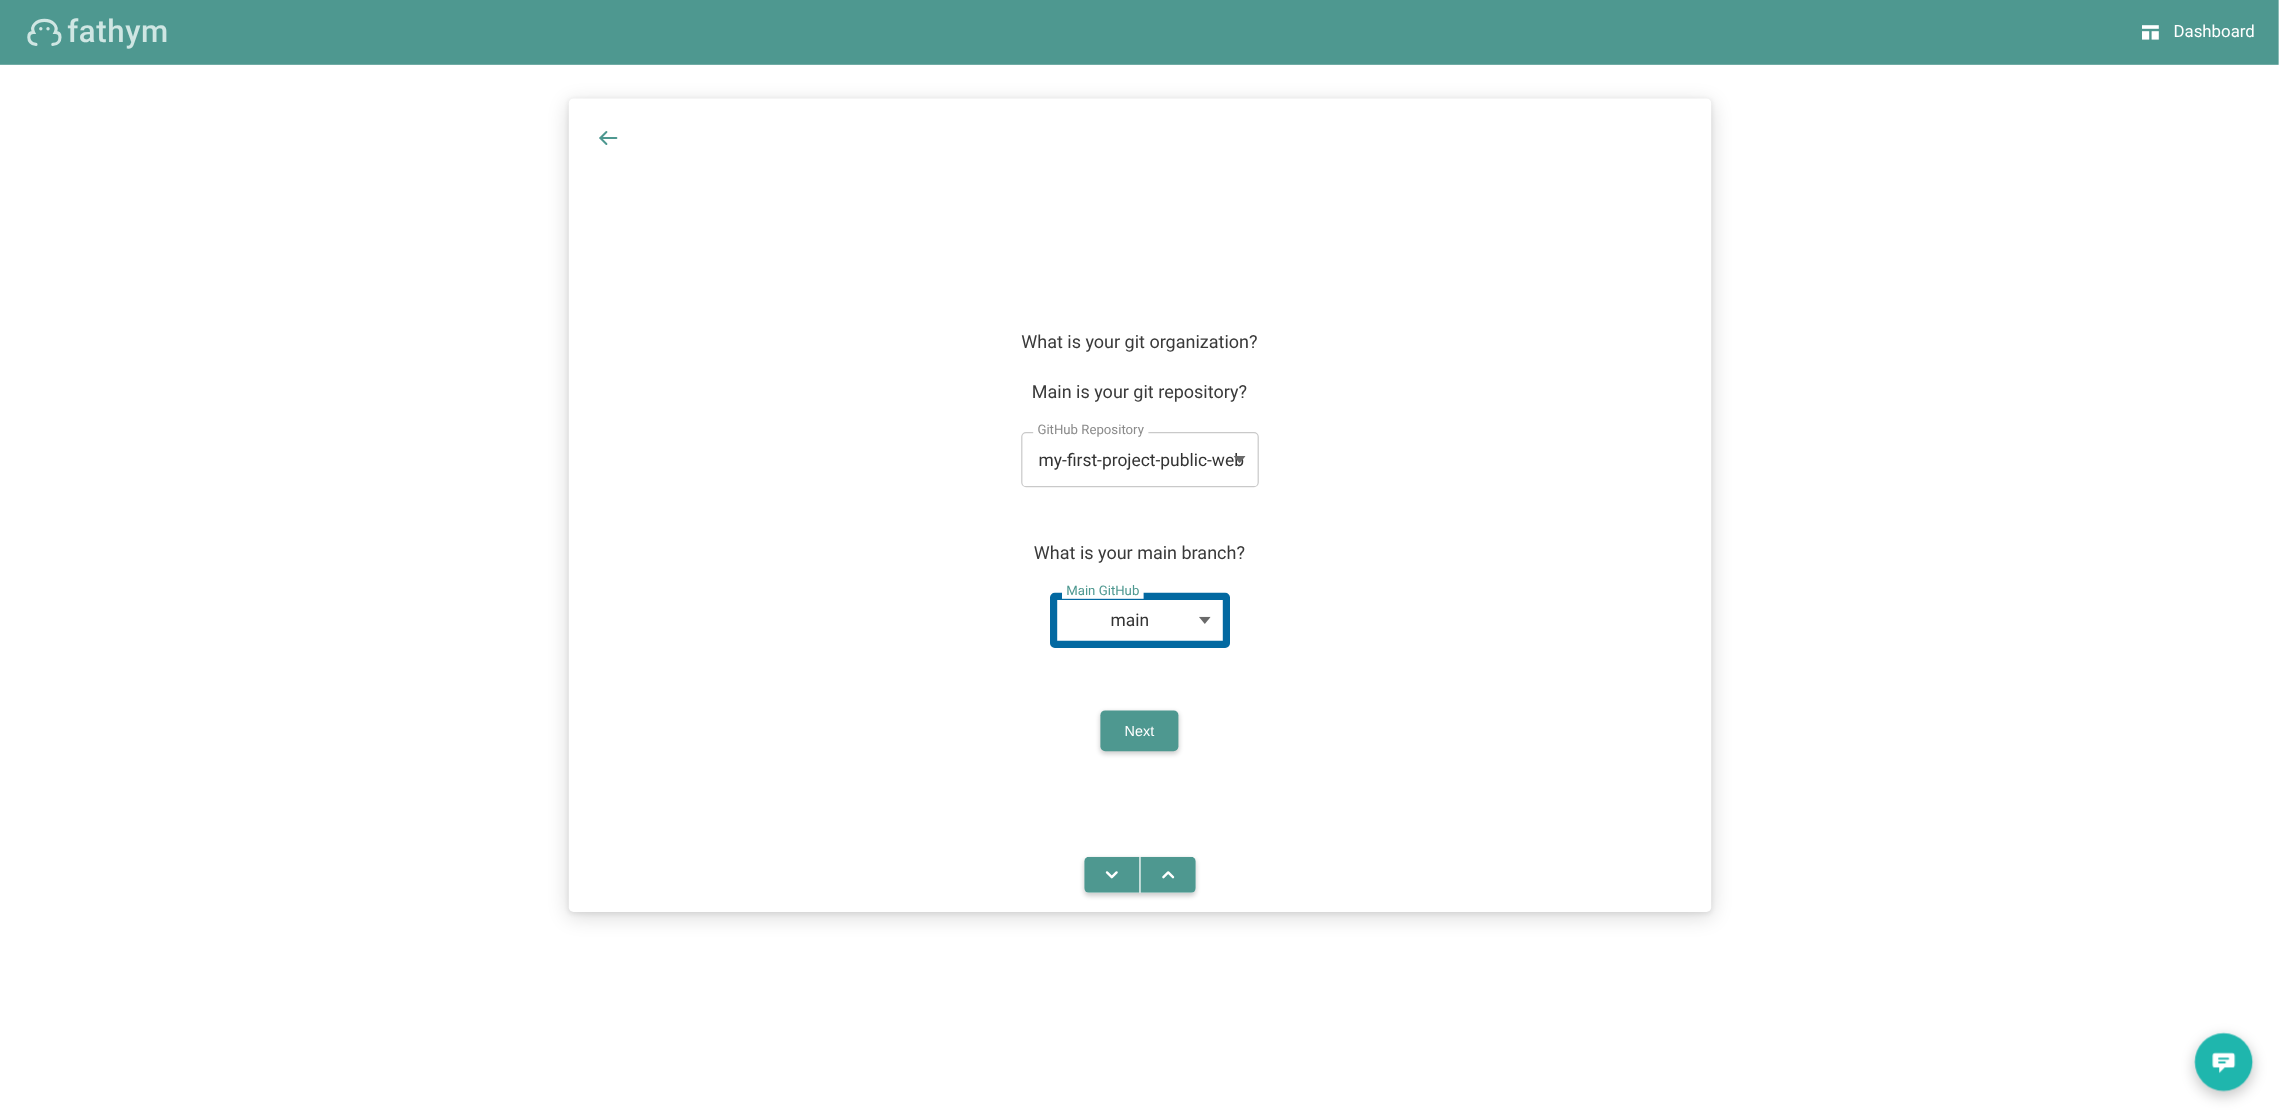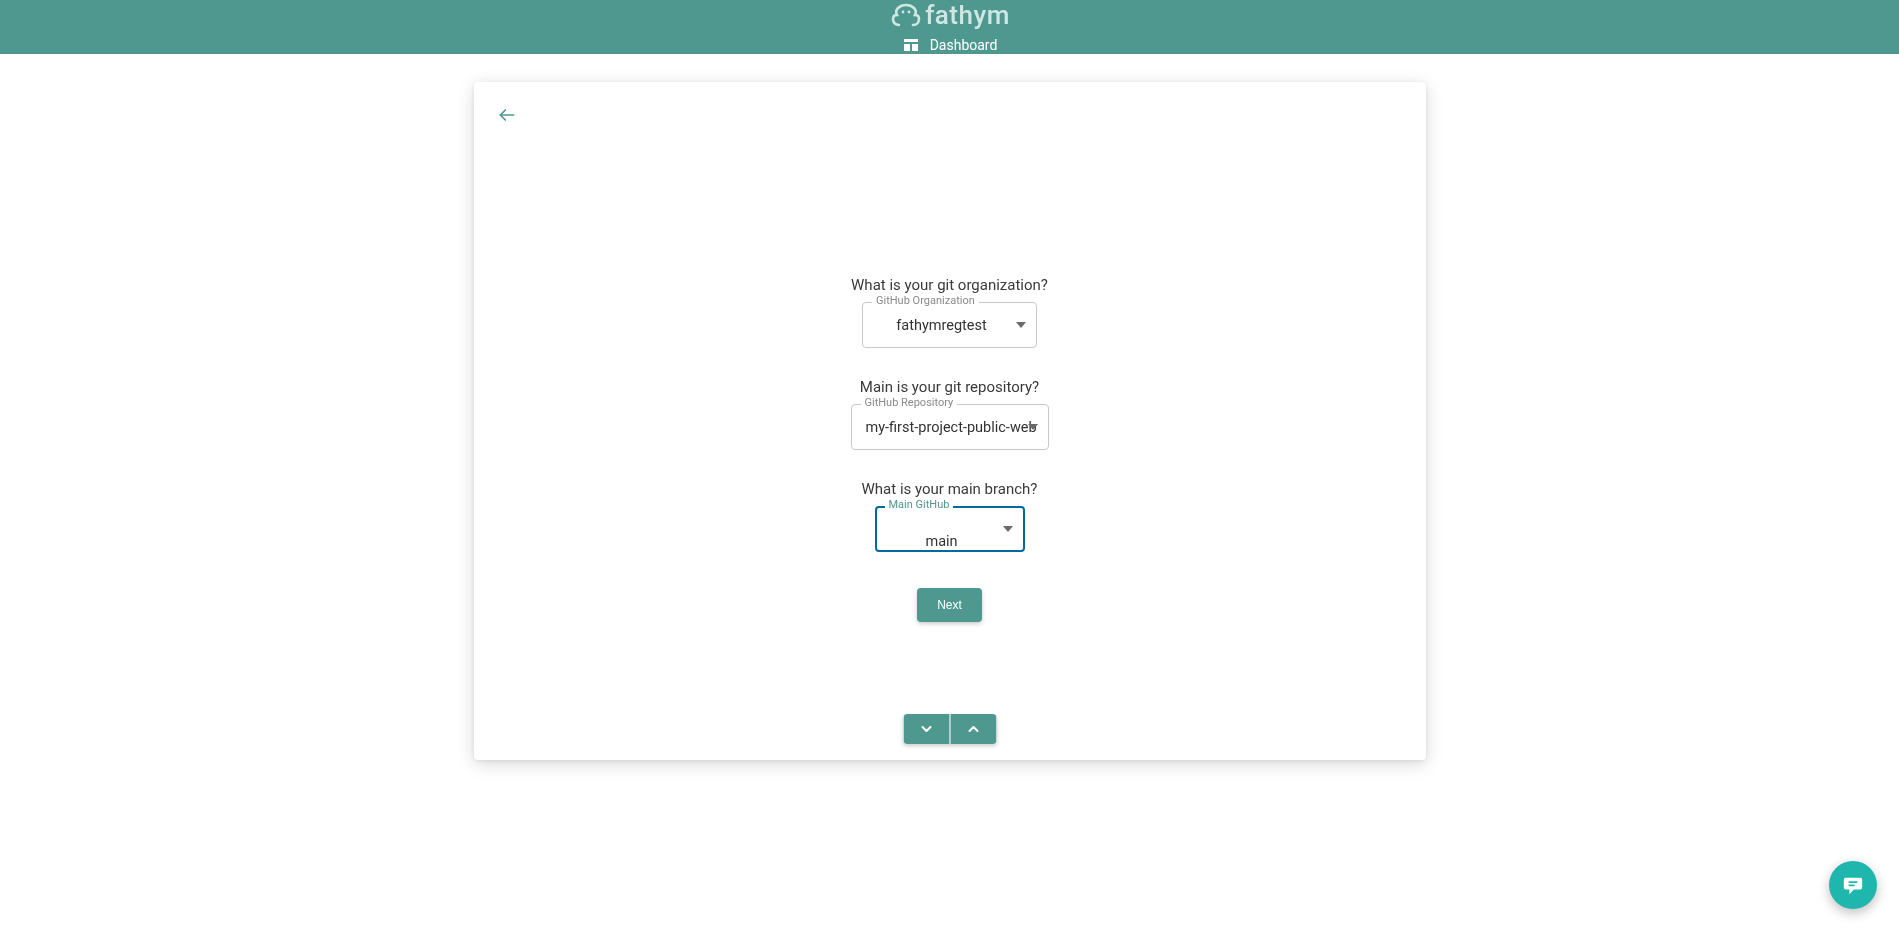--- a/index.html
+++ b/index.html
@@ -12,21 +12,20 @@
   }
 
   
   .header {
     height: 54px;
     background: #4e9890;
     display: flex;
     align-items: center;
     justify-content: space-between;
     padding: 0 20px;
-    flex-direction: column;
   }
   .logo {
     display: flex;
     align-items: center;
     color: #cfe6e3;
     font-size: 26px;
     font-weight: 500;
     letter-spacing: 0.5px;
   }
   .logo svg { margin-right: 2px; }
@@ -70,20 +69,21 @@
     cursor: pointer;
     color: #4e9890;
     border-radius: 50%;
   }
 
   .form-area {
     margin-top: 170px;
     display: flex;
     flex-direction: column;
     align-items: center;
+    gap: 16px;
   }
 
   .question {
     font-size: 15px;
     color: #3a3a3a;
     margin-bottom: 8px;
     text-align: center;
   }
 
   .field-wrap {
@@ -98,21 +98,21 @@
     position: absolute;
     top: -8px;
     left: 10px;
     background: #ffffff;
     padding: 0 4px;
     font-size: 11px;
     color: #8a8a8a;
     z-index: 2;
   }
   .field-wrap.focused .float-label { color: #4e9890; }
-  .field-wrap.focused .select-box  { border: 2px solid #0369a1; align-items: flex-end; }
+  .field-wrap.focused .select-box  { border: 6px solid #0369a1; }
 
   .select-box {
     height: 46px;
     border: 1px solid #c9c9c9;
     border-radius: 4px;
     display: flex;
     align-items: center;
     justify-content: center;
     position: relative;
     padding: 0 30px 0 14px;
@@ -220,31 +220,20 @@
     <div class="back-btn">
       <svg width="20" height="20" viewBox="0 0 24 24" fill="none" stroke="#4e9890" stroke-width="2" stroke-linecap="round" stroke-linejoin="round">
         <line x1="20" y1="12" x2="4" y2="12"></line>
         <polyline points="10 18 4 12 10 6"></polyline>
       </svg>
     </div>
 
     <div class="form-area">
 
       <div class="question">What is your git organization?</div>
-      <div class="field-wrap small">
-        <span class="float-label">GitHub Organization</span>
-        <div class="select-box">
-          <span class="select-value">fathymregtest</span>
-          <span class="caret">
-            <svg width="10" height="6" viewBox="0 0 10 6">
-                <path d="M0 0 L5 6 L10 0 Z" fill="#6a6a6a"></path>
-              </svg>
-          </span>
-        </div>
-      </div>
 
       <div class="question">Main is your git repository?</div>
       <div class="field-wrap wide">
         <span class="float-label">GitHub Repository</span>
         <div class="select-box">
           <span class="select-value">my-first-project-public-web</span>
           <span class="caret">
             <svg width="10" height="6" viewBox="0 0 10 6">
                 <path d="M0 0 L5 6 L10 0 Z" fill="#6a6a6a"></path>
               </svg>

